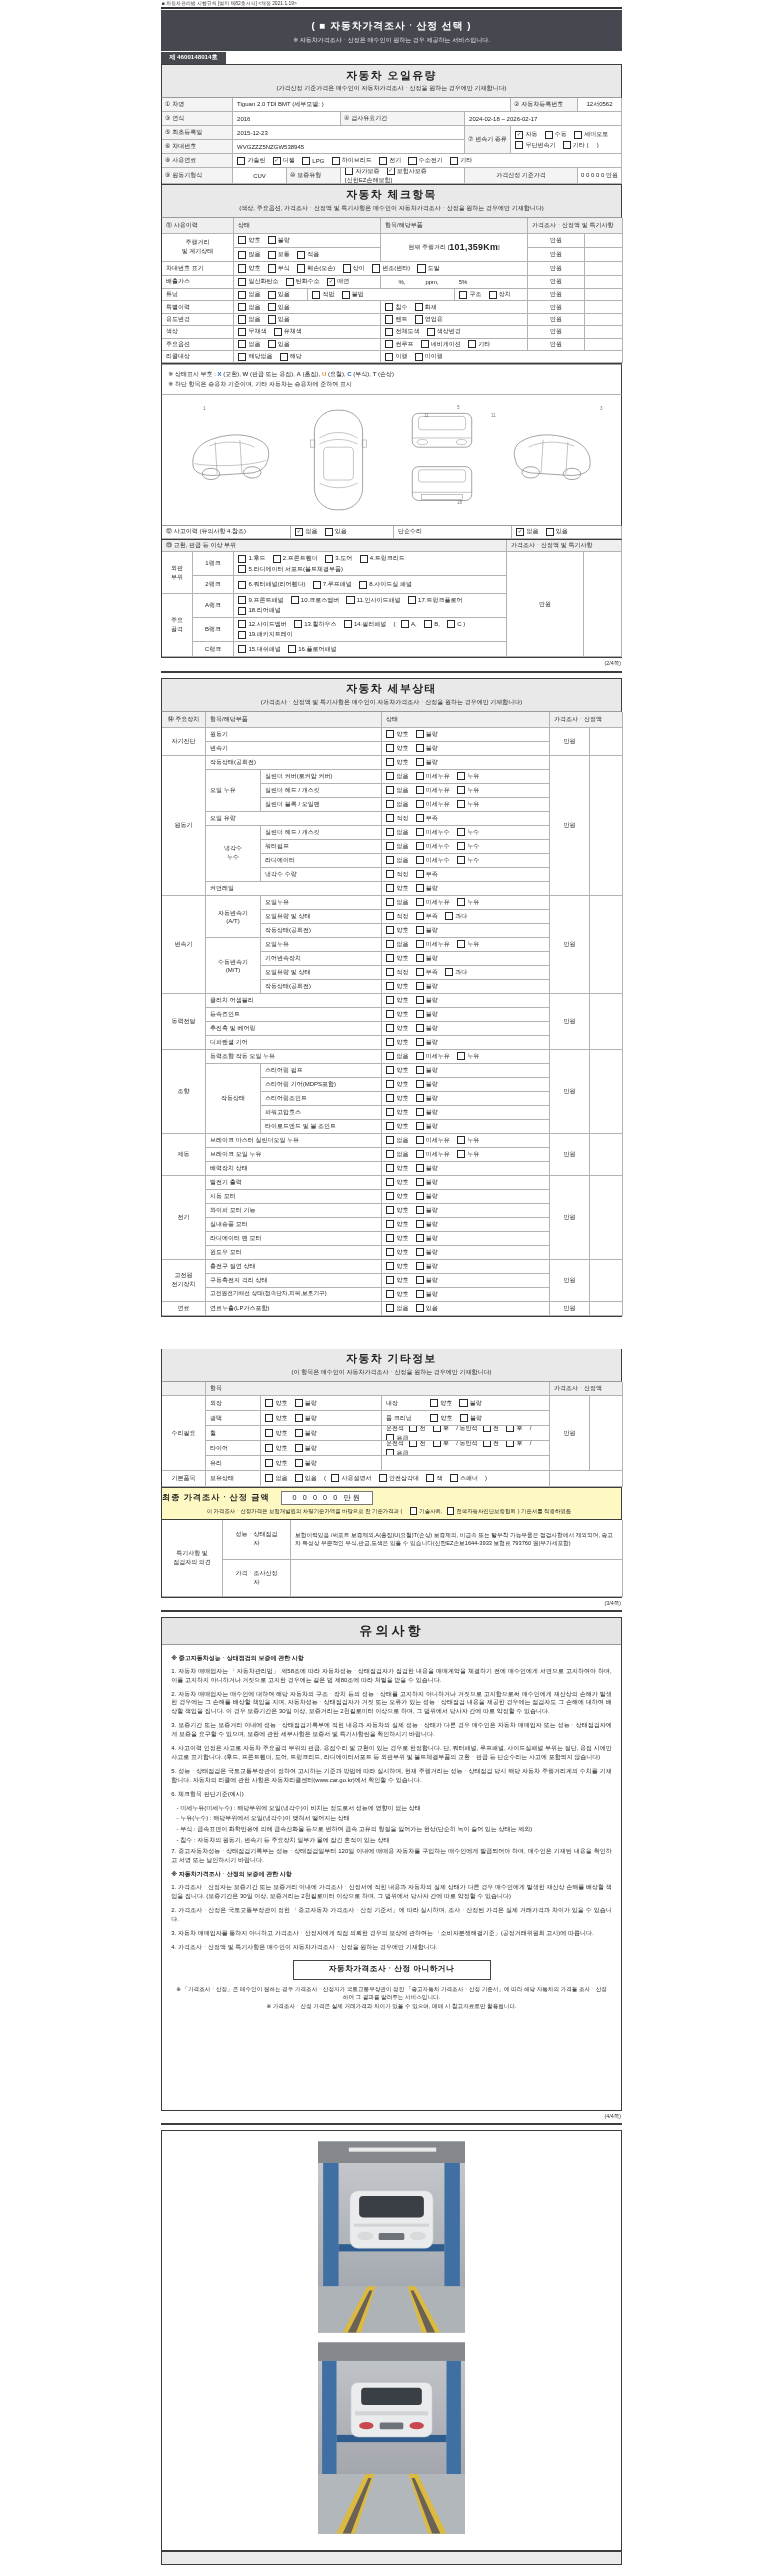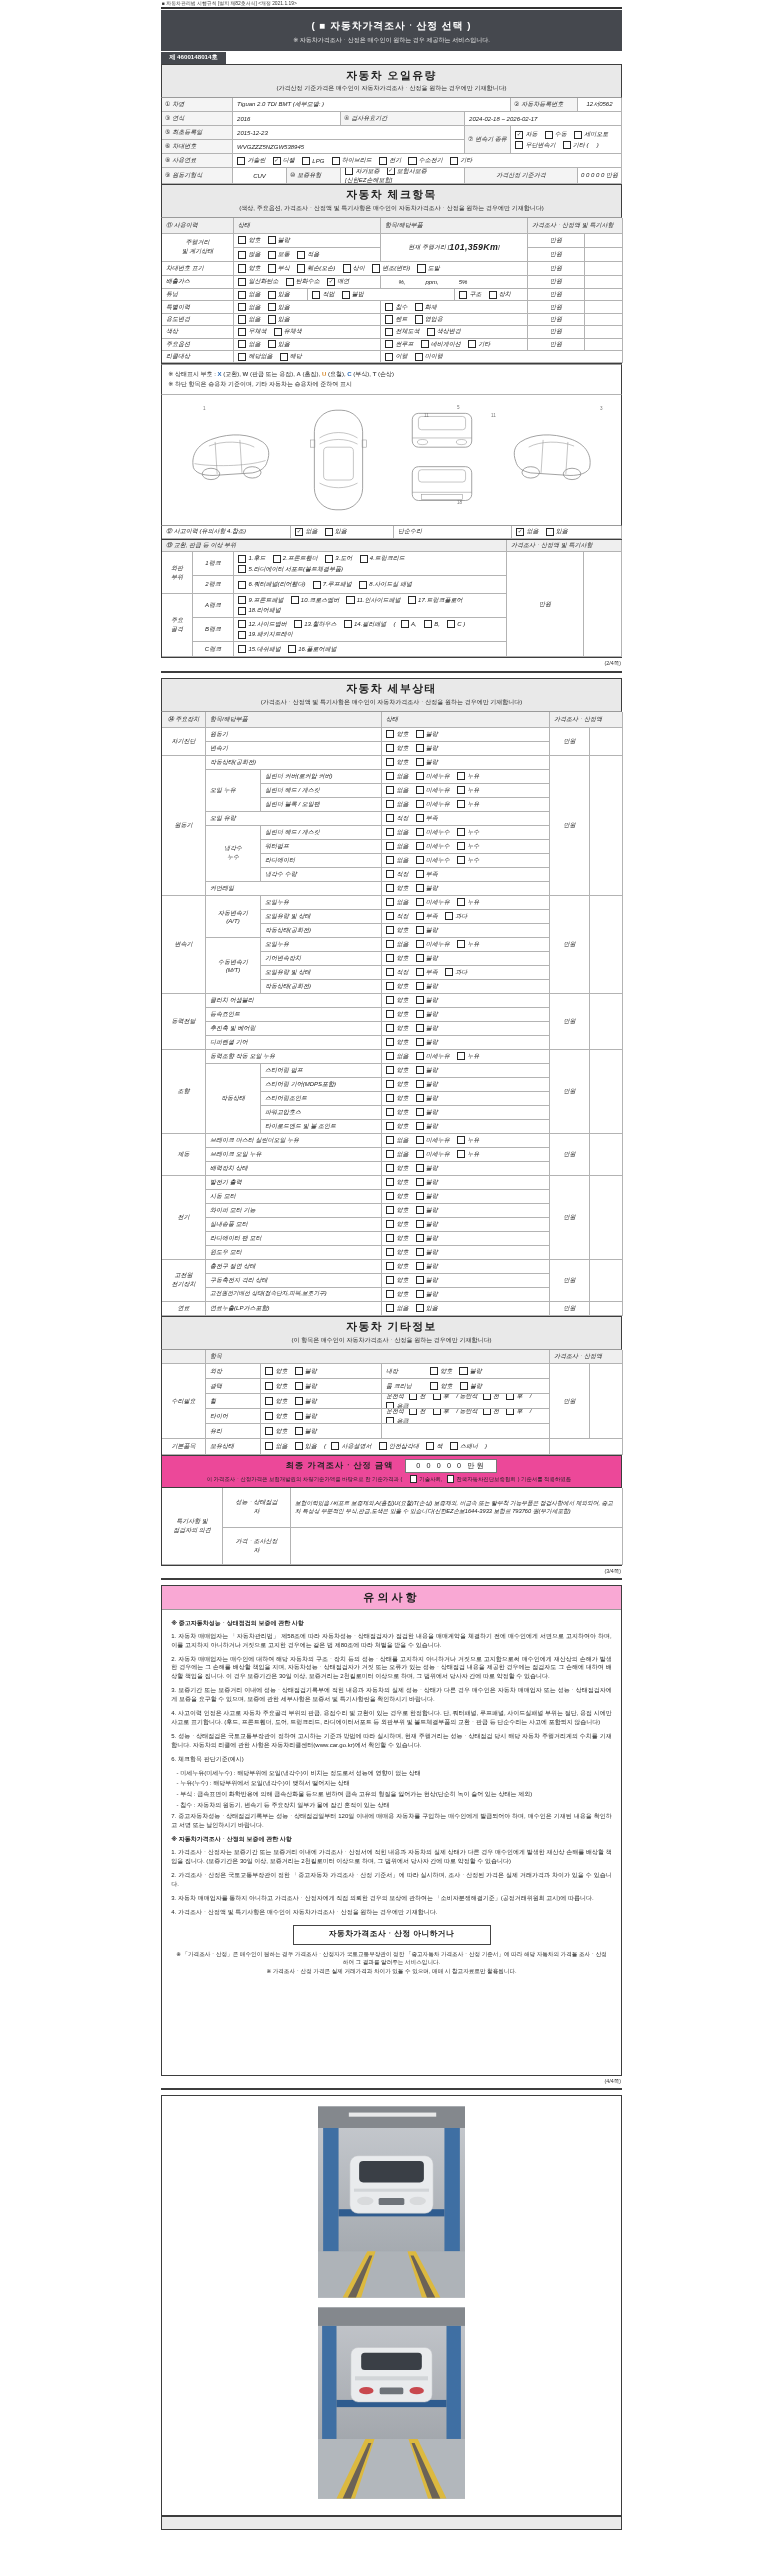--- a/index.html
+++ b/index.html
@@ -7,21 +7,21 @@
   .doc{position:absolute;left:161px;top:0;width:461px;}
   .toprule{font-size:4.9px;color:#333;border-bottom:2.1px double #333;padding:0 0 1px 1px;}
   .mainhead{background:#45484e;color:#fff;text-align:center;padding:7.7px 0 5.7px;margin-top:0.5px;}
   .mh-title{font-size:15.5px;font-weight:bold;letter-spacing:2.6px;}
   .mh-sub{font-size:9.8px;font-weight:bold;margin-top:2.6px;letter-spacing:1px;}
   .mh-note{font-size:6px;margin-top:3.1px;color:#e8e8e8;}
   .badge{display:inline-block;background:#45484e;color:#fff;font-size:6.2px;font-weight:bold;padding:1.5px 8.2px 2.1px;margin:1px 0 0 0;}
   .band{border:1px solid #3d3d3d;border-bottom:none;background:#e9e9e9;text-align:center;padding:3.6px 0 4.1px;}
   .bt1{font-size:10.8px;font-weight:bold;letter-spacing:1.5px;}
   .bnote{font-size:6px;margin-top:1.5px;color:#222;}
-  .grid{display:grid;border:1px solid #3d3d3d;background:#fff;font-style:italic;}
+  .grid{display:grid;border:1px solid #3d3d3d;background:#fff;}
   .grid.nt{border-top:0.5px solid #9a9a9a;}
   .cell{border-right:0.5px solid #b3b3b3;border-bottom:0.5px solid #b3b3b3;display:flex;align-items:center;align-content:center;flex-wrap:wrap;font-size:6px;overflow:hidden;background:#fff;}
   .lbl{background:#f4f4f4;padding:0 3.1px;}
   .hdr{background:#efefef;padding:0 4.1px;}
   .pad{padding:1px 4.1px;}
   .ctr{justify-content:center;text-align:center;}
   .ctr2{justify-content:center;text-align:center;white-space:pre-line;padding:0 1.5px;}
   .unit{justify-content:center;background:#fff;}
   .pre{white-space:pre;}
   .small{font-size:5.7px;}
@@ -30,28 +30,28 @@
   .cb{width:6.2px;height:6.2px;border:1px solid #2a2a2a;margin-right:2.1px;display:inline-flex;align-items:center;justify-content:center;font-size:5.7px;font-weight:bold;line-height:1;background:#fff;flex:none;}
   .cbl{white-space:nowrap;}
   .optxt{margin-right:5.2px;white-space:nowrap;}
   .brk{flex-basis:100%;height:0.5px;}
   .big{font-size:8.8px;font-weight:bold;letter-spacing:0.3px;}
   .pgmark{text-align:right;font-size:5.4px;color:#333;padding:2.1px 1px 3.1px;}
   .pgdiv{height:2.1px;background:#3d3d3d;margin:0 0 5.2px;}
   .accnotes{border:1px solid #3d3d3d;border-top:0.5px solid #9a9a9a;border-bottom:0.5px solid #b3b3b3;background:#fff;padding:4.6px 6.2px;font-size:6px;line-height:9.8px;}
   .diagrams{border-left:1px solid #3d3d3d;border-right:1px solid #3d3d3d;background:#fff;display:flex;justify-content:space-around;align-items:center;padding:7.2px 5.2px;position:relative;}
   .dgnum{position:absolute;font-size:4.6px;color:#777;}
-  .finalband{border:1px solid #3d3d3d;background:#ec4899;text-align:center;padding:3.1px 0 3.6px;}
+  .finalband{border:1px solid #3d3d3d;background:#fef9c3;padding:3.1px 0 3.6px;}
   .fp-title{font-size:8.2px;font-weight:bold;letter-spacing:1px;margin-right:9.3px;}
   .fp-amount{display:inline-block;background:#fff;border:0.5px solid #777;font-size:7.2px;padding:1px 10.3px;letter-spacing:2.1px;}
   .fp-note{font-size:5.4px;margin-top:2.6px;display:flex;justify-content:center;align-items:center;}
   .fp-note .opt{margin:0 2.1px;}
   .fp-note .cb{width:5.7px;height:5.7px;}
   .notice{border:1px solid #3d3d3d;}
-  .ntitle{background:#f9a8d4;text-align:center;font-size:11px;font-weight:bold;letter-spacing:3.1px;padding:4.1px 0;border-bottom:0.5px solid #9a9a9a;}
+  .ntitle{background:#e5e5e5;text-align:center;font-size:13px;font-weight:bold;letter-spacing:3.1px;padding:4.1px 0;border-bottom:0.5px solid #9a9a9a;}
   .nbody{padding:6.2px 9.3px 5.2px;font-size:6px;line-height:8.8px;text-align:justify;min-height:453px;}
   .nsec{font-weight:bold;margin:2.1px 0 4.6px;}
   .ni{margin-bottom:5.2px;}
   .nsub{margin:0 0 2.1px 5.2px;}
   .nbox{width:196px;margin:8.2px auto 6.2px;border:1px solid #444;text-align:center;font-weight:bold;font-size:7.7px;padding:4.6px 0;letter-spacing:0.5px;}
   .nline{font-size:5.6px;margin:1.5px 3.1px;text-align:center;line-height:7.7px;}
   .photos{border:1px solid #3d3d3d;}
   .phead{background:#e9e9e9;text-align:center;font-size:7.7px;font-weight:bold;letter-spacing:2.1px;padding:4.6px 0;border-bottom:0.5px solid #9a9a9a;}
   .pbody{padding:10.3px 0 8.2px;text-align:center;}
   .pbody svg{display:block;margin:0 auto 8.2px;}
@@ -1371,21 +1371,21 @@
           <span class="cb"></span>
           <span class="cbl">있음</span>
         </span>
       </div>
       <div class="cell unit" style="grid-area: 43 / 5 / span 1 / span 1;">
         <span>만원</span>
       </div>
       <div class="cell " style="grid-area: 43 / 6 / span 1 / span 1;"></div>
     </div>
 
-  <div class="band" style="border-top:none;">
+  <div class="band" style="border-top:none;margin-top:32px;">
     <div class="bt1">자동차 기타정보</div>
     <div class="bnote">(이 항목은 매수인이 자동차가격조사ㆍ산정을 원하는 경우에만 기재합니다)</div>
   </div>
   <div class="grid nt" style="grid-template-columns: 44px 55px 121px 168px 40px 33px; grid-template-rows: 14.4px 15px 15px 15px 15px 15px 15.5px;">
       <div class="cell hdr" style="grid-area: 1 / 1 / span 1 / span 1;"></div>
       <div class="cell hdr" style="grid-area: 1 / 2 / span 1 / span 3;">
         <span>항목</span>
       </div>
       <div class="cell hdr" style="grid-area: 1 / 5 / span 1 / span 2;">
         <span>가격조사ㆍ산정액</span>

